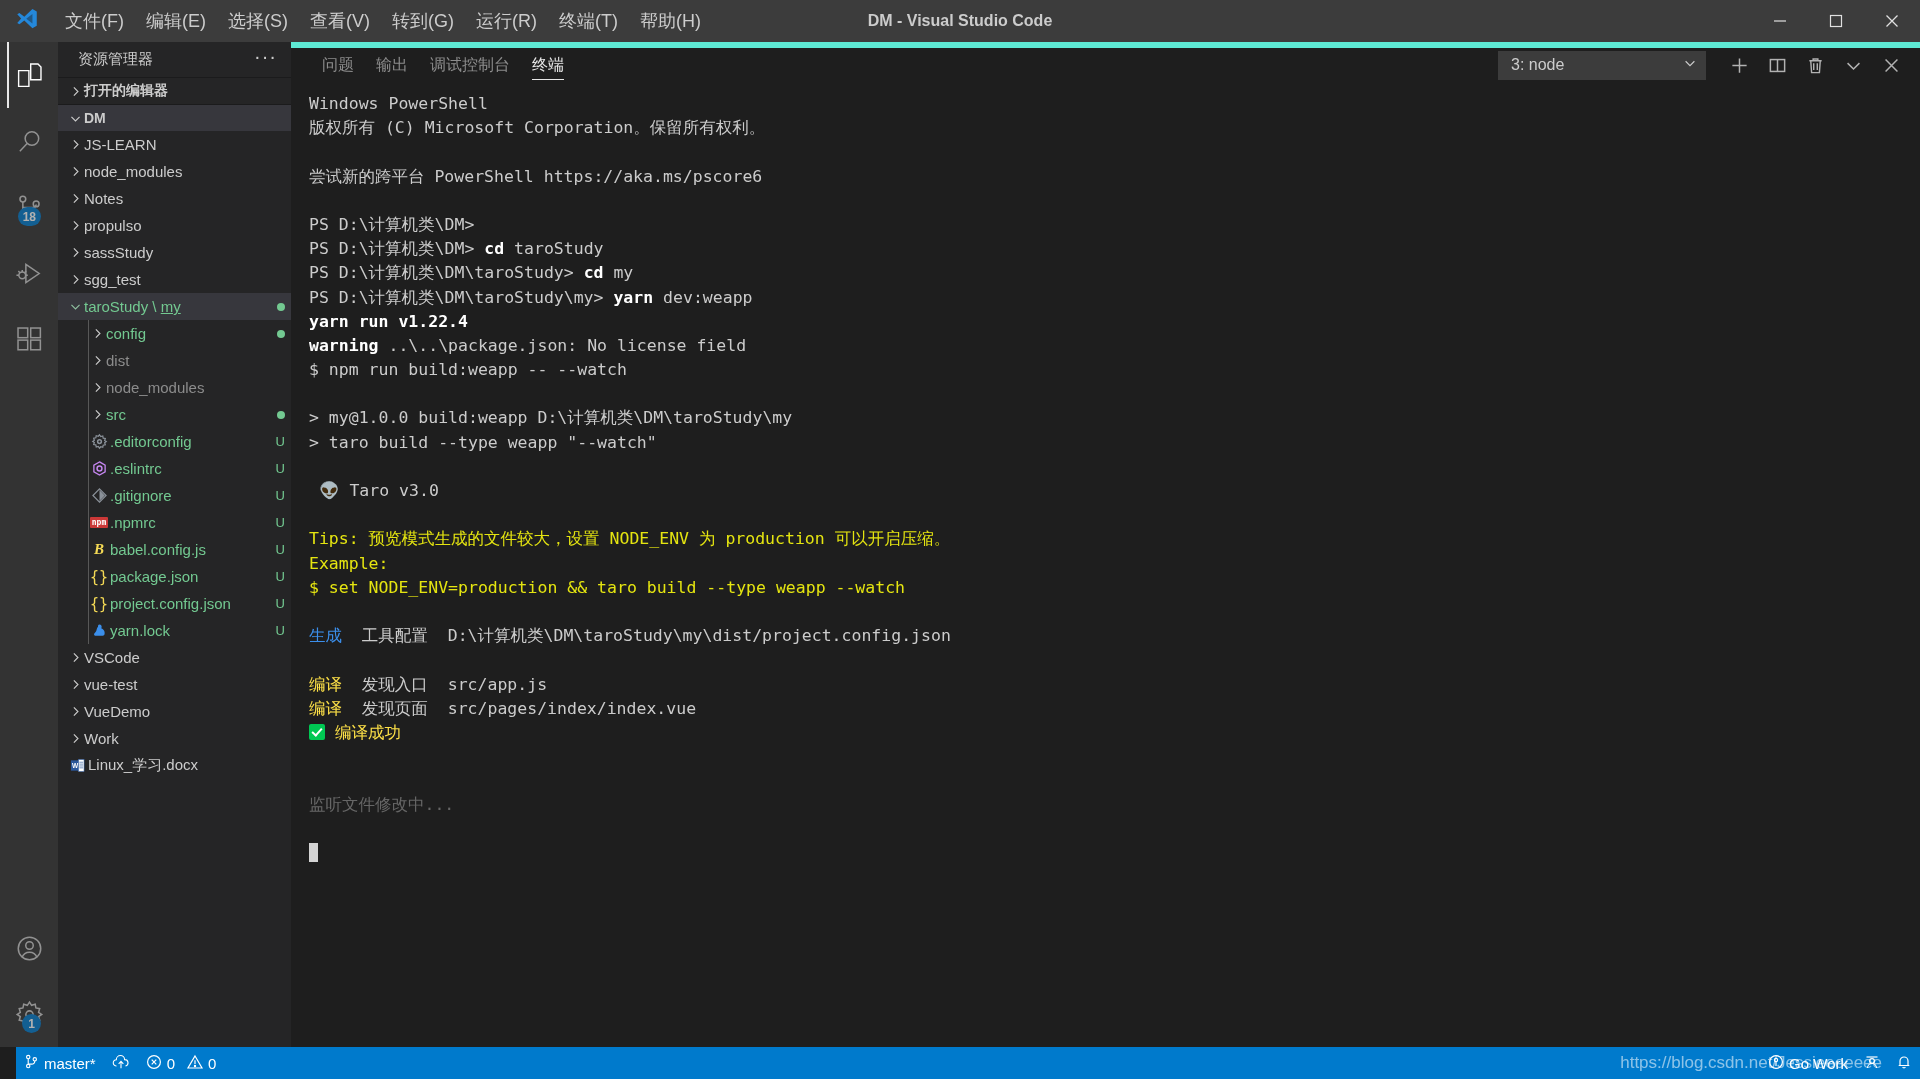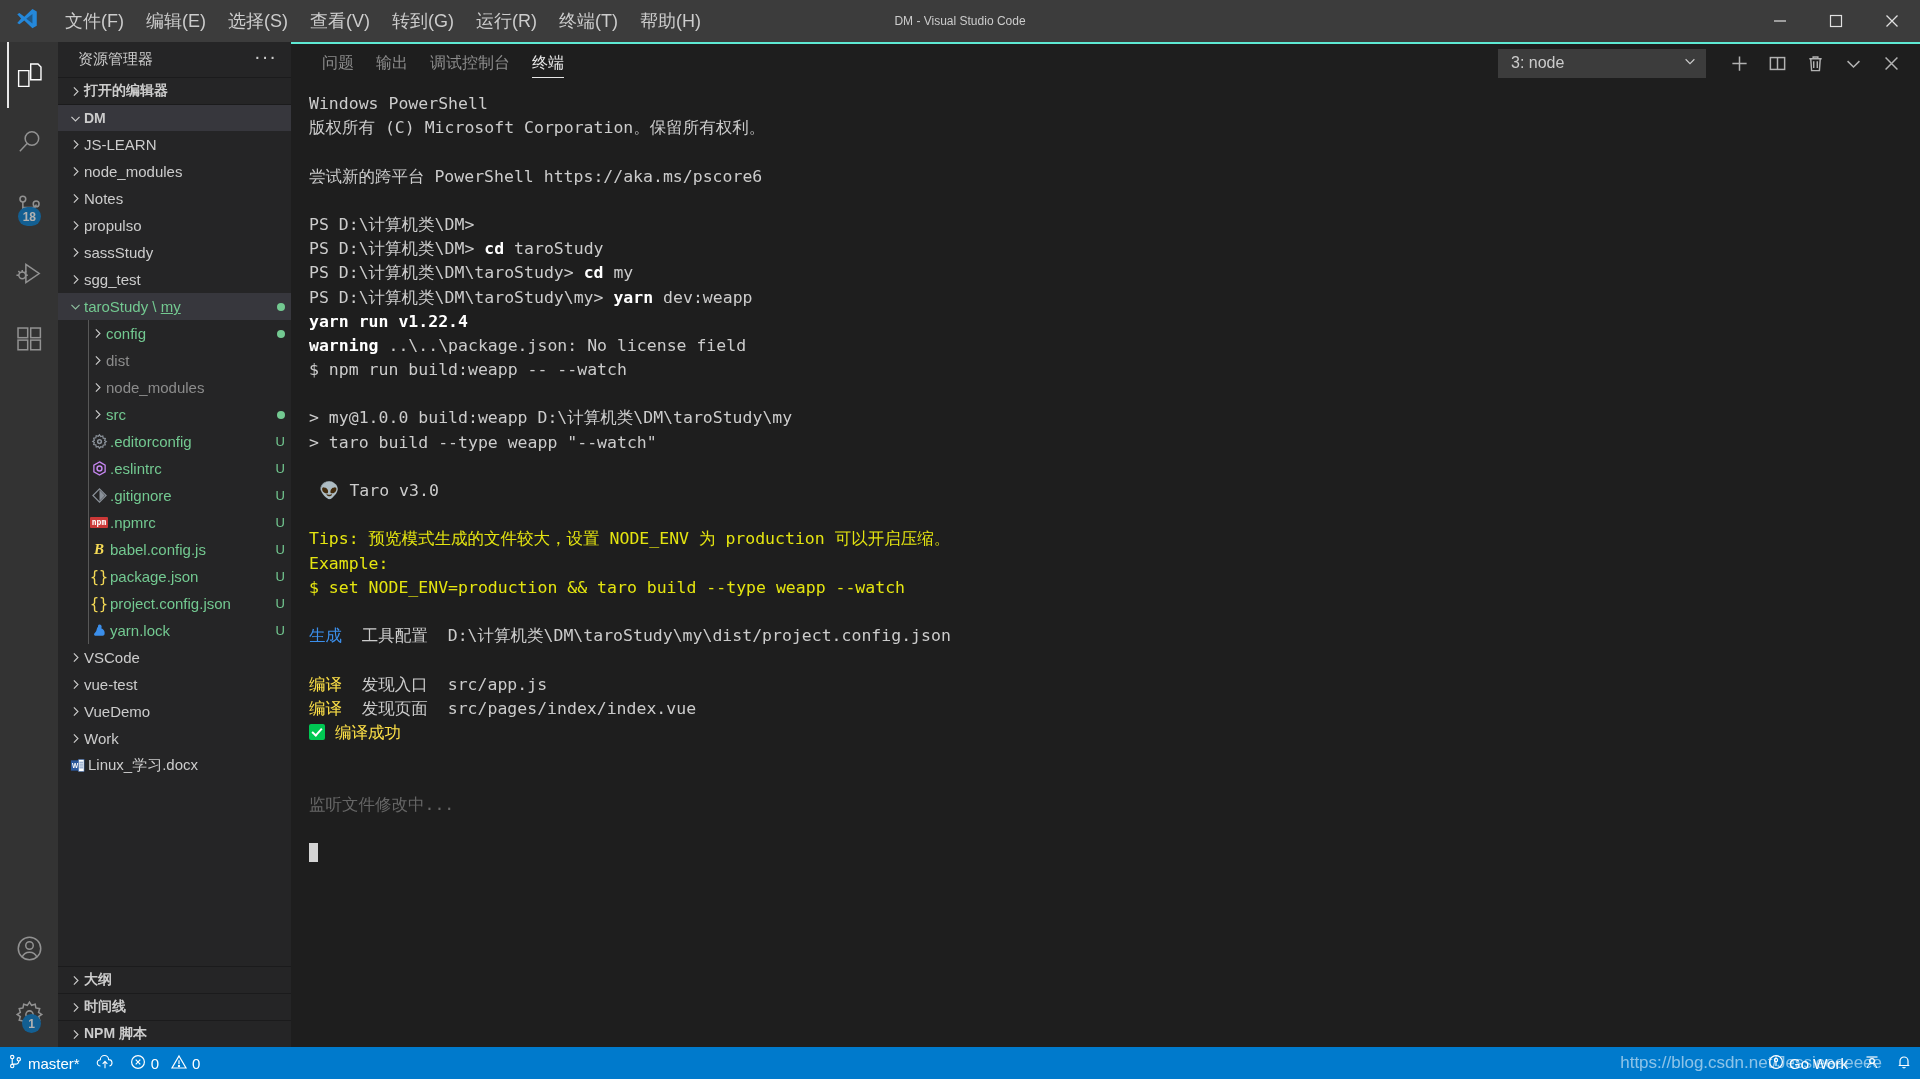--- a/index.html
+++ b/index.html
@@ -18,21 +18,21 @@
     flex: 0 0 42px; position: relative; user-select: none;
   }
   .vscode-logo { width: 54px; height: 42px; display: flex; align-items: center; justify-content: center; }
   .menu { display: flex; align-items: flex-end; height: 42px; }
   .menu-item {
     color: #cccccc; font-size: 18px; padding: 0 11px; height: 42px;
     display: flex; align-items: center; white-space: nowrap;
   }
   .window-title {
     position: absolute; left: 0; right: 0; text-align: center;
-    color: #cccccc; font-size: 12px; pointer-events: none;
+    color: #cccccc; font-size: 16px; pointer-events: none; font-weight: bold;
   }
   .win-controls { position: absolute; right: 0; top: 0; height: 42px; display: flex; }
   .win-btn { width: 56px; height: 42px; display: flex; align-items: center; justify-content: center; }
 
   
   .body-row { display: flex; flex: 1 1 auto; min-height: 0; }
 
   
   .activitybar {
     width: 58px; background: #333333; display: flex; flex-direction: column;
@@ -91,21 +91,21 @@
   .g-white { color: #cccccc; }
   .u-mark  { color: #73c991; }
   .underline { text-decoration: underline; }
 
   .sb-bottom { flex: 0 0 auto; }
 
   
   .main { flex: 1 1 auto; background: #1e1e1e; display: flex; flex-direction: column; min-width: 0; }
   .panel-head {
     height: 40px; flex: 0 0 40px; display: flex; align-items: center;
-    background: #1e1e1e; padding-left: 20px; padding-right: 10px; border-top: 2px solid #5eead4;
+    background: #1e1e1e; padding-left: 20px; padding-right: 10px; border-top: 6px solid #5eead4;
   }
   .ptab {
     color: #8c8c8c; font-size: 16px; padding: 0 11px; height: 40px;
     display: flex; align-items: center; position: relative; white-space: nowrap;
   }
   .ptab.active { color: #e7e7e7; }
   .ptab.active::after {
     content: ""; position: absolute; left: 11px; right: 11px; bottom: 5px; height: 1px; background: #e7e7e7;
   }
   .phead-spacer { flex: 1 1 auto; }
@@ -132,21 +132,21 @@
   .cursor-block { display: inline-block; width: 9px; height: 19px; background: #d4d4d4; vertical-align: -3px; }
   .chk { display: inline-block; width: 16px; height: 16px; background: #00c853; border-radius: 2px; position: relative; vertical-align: -2px; }
   .chk::after {
     content: ""; position: absolute; left: 5px; top: 2px; width: 4px; height: 8px;
     border: solid #ffffff; border-width: 0 2px 2px 0; transform: rotate(42deg);
   }
 
   
   .statusbar {
     height: 32px; flex: 0 0 32px; background: #007acc; display: flex; align-items: flex-start;
-    color: #ffffff; font-size: 15px; position: relative;
+    color: #ffffff; font-size: 15px; position: relative; margin-left: 16px;
   }
   .st-item { display: flex; align-items: center; gap: 5px; padding: 0 8px; height: 32px; white-space: nowrap; }
   .st-spacer { flex: 1 1 auto; }
   .watermark {
     position: absolute; right: 38px; top: 0; height: 32px; display: flex; align-items: center;
     color: rgba(255,255,255,.55); font-size: 17px; pointer-events: none; white-space: nowrap;
   }
   svg { overflow: visible; }
 </style>
 </head>
@@ -505,46 +505,20 @@
                 <rect x="1" y="2.5" width="9" height="11" fill="#2b579a"></rect>
                 <rect x="9" y="1.5" width="6" height="13" fill="#fff" stroke="#2b579a" stroke-width=".6"></rect>
                 <path d="M10 4.5h4M10 6.5h4M10 8.5h4M10 10.5h4" stroke="#2b579a" stroke-width=".7"></path>
                 <text x="2" y="11" font-size="7" fill="#fff" font-family="sans-serif" font-weight="bold">W</text>
               </svg>
             </span>
             <span class="rname g-white">Linux_学习.docx</span>
           </div>
         </div>
 
-      <div class="sb-bottom">
-        <div class="section-head">
-          <span class="chev">
-            <svg width="13" height="13" viewBox="0 0 16 16" fill="none" stroke="#cccccc" stroke-width="1.4">
-                <path d="M6 3 L11 8 L6 13"></path>
-              </svg>
-          </span>
-          <span>大纲</span>
-        </div>
-        <div class="section-head">
-          <span class="chev">
-            <svg width="13" height="13" viewBox="0 0 16 16" fill="none" stroke="#cccccc" stroke-width="1.4">
-                <path d="M6 3 L11 8 L6 13"></path>
-              </svg>
-          </span>
-          <span>时间线</span>
-        </div>
-        <div class="section-head">
-          <span class="chev">
-            <svg width="13" height="13" viewBox="0 0 16 16" fill="none" stroke="#cccccc" stroke-width="1.4">
-                <path d="M6 3 L11 8 L6 13"></path>
-              </svg>
-          </span>
-          <span>NPM 脚本</span>
-        </div>
-      </div>
     </div>
 
     <div class="main">
       <div class="panel-head">
         <div class="ptab">问题</div>
         <div class="ptab">输出</div>
         <div class="ptab">调试控制台</div>
         <div class="ptab active">终端</div>
         <div class="phead-spacer"></div>
         <div class="term-select">

